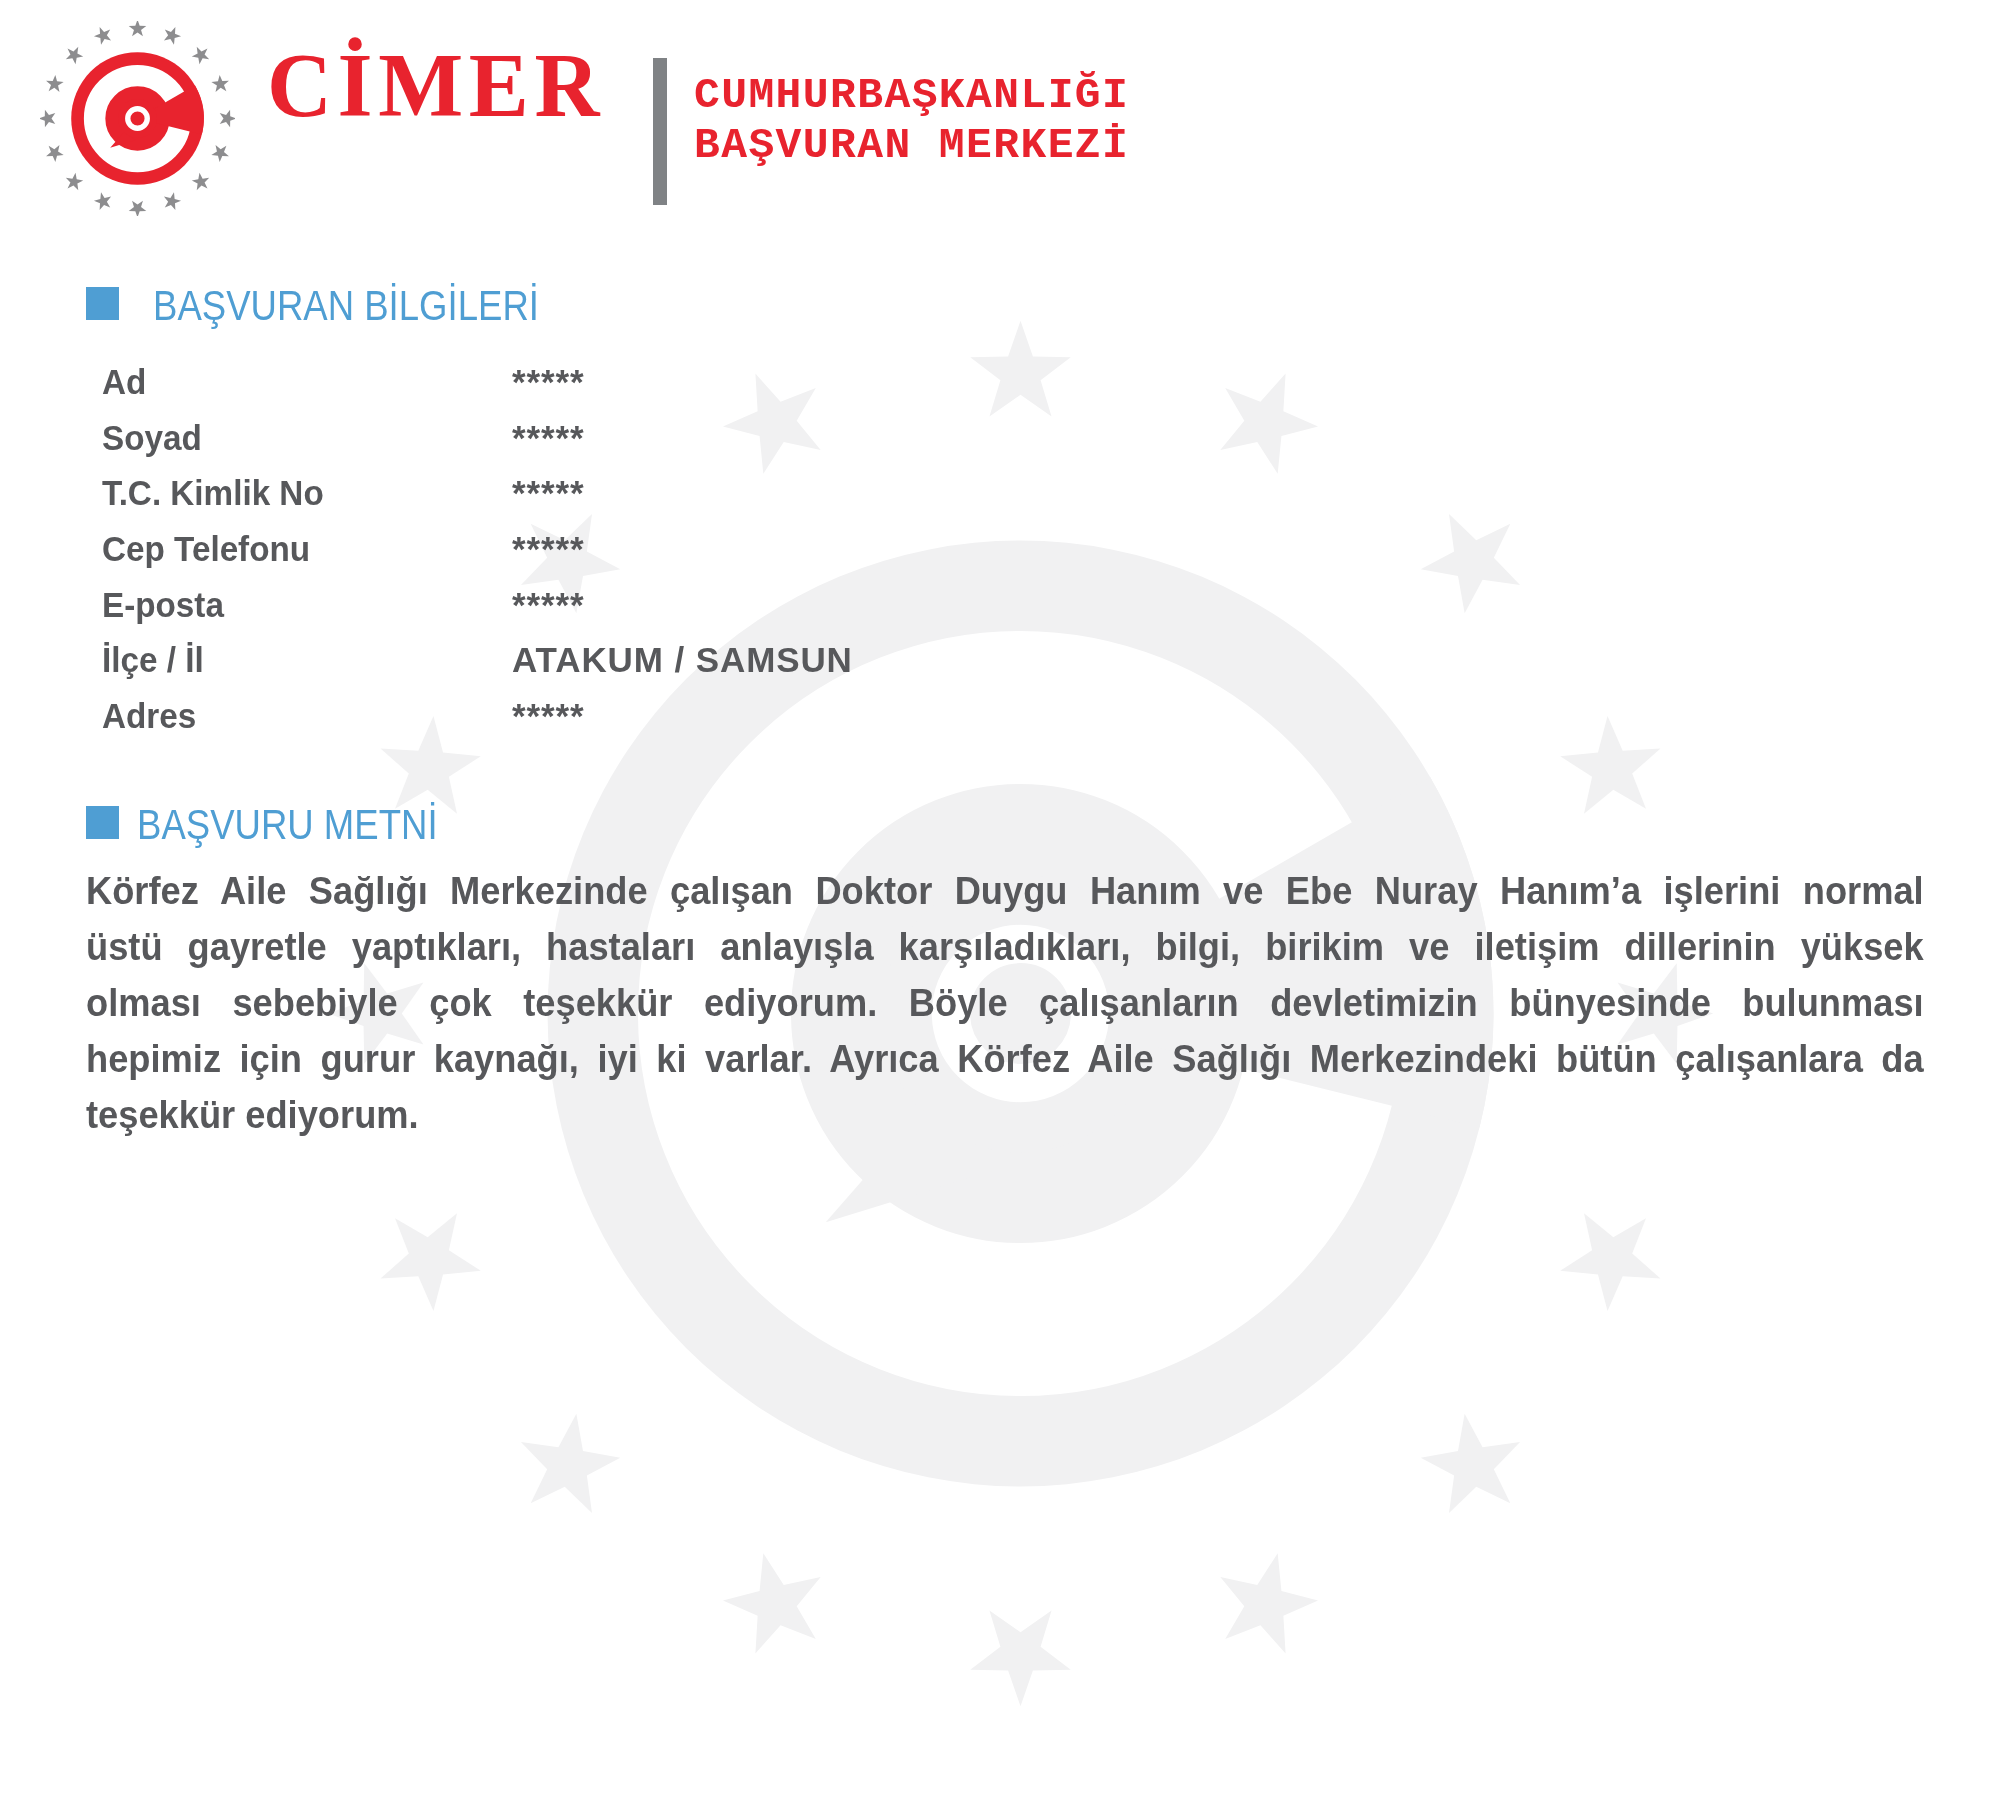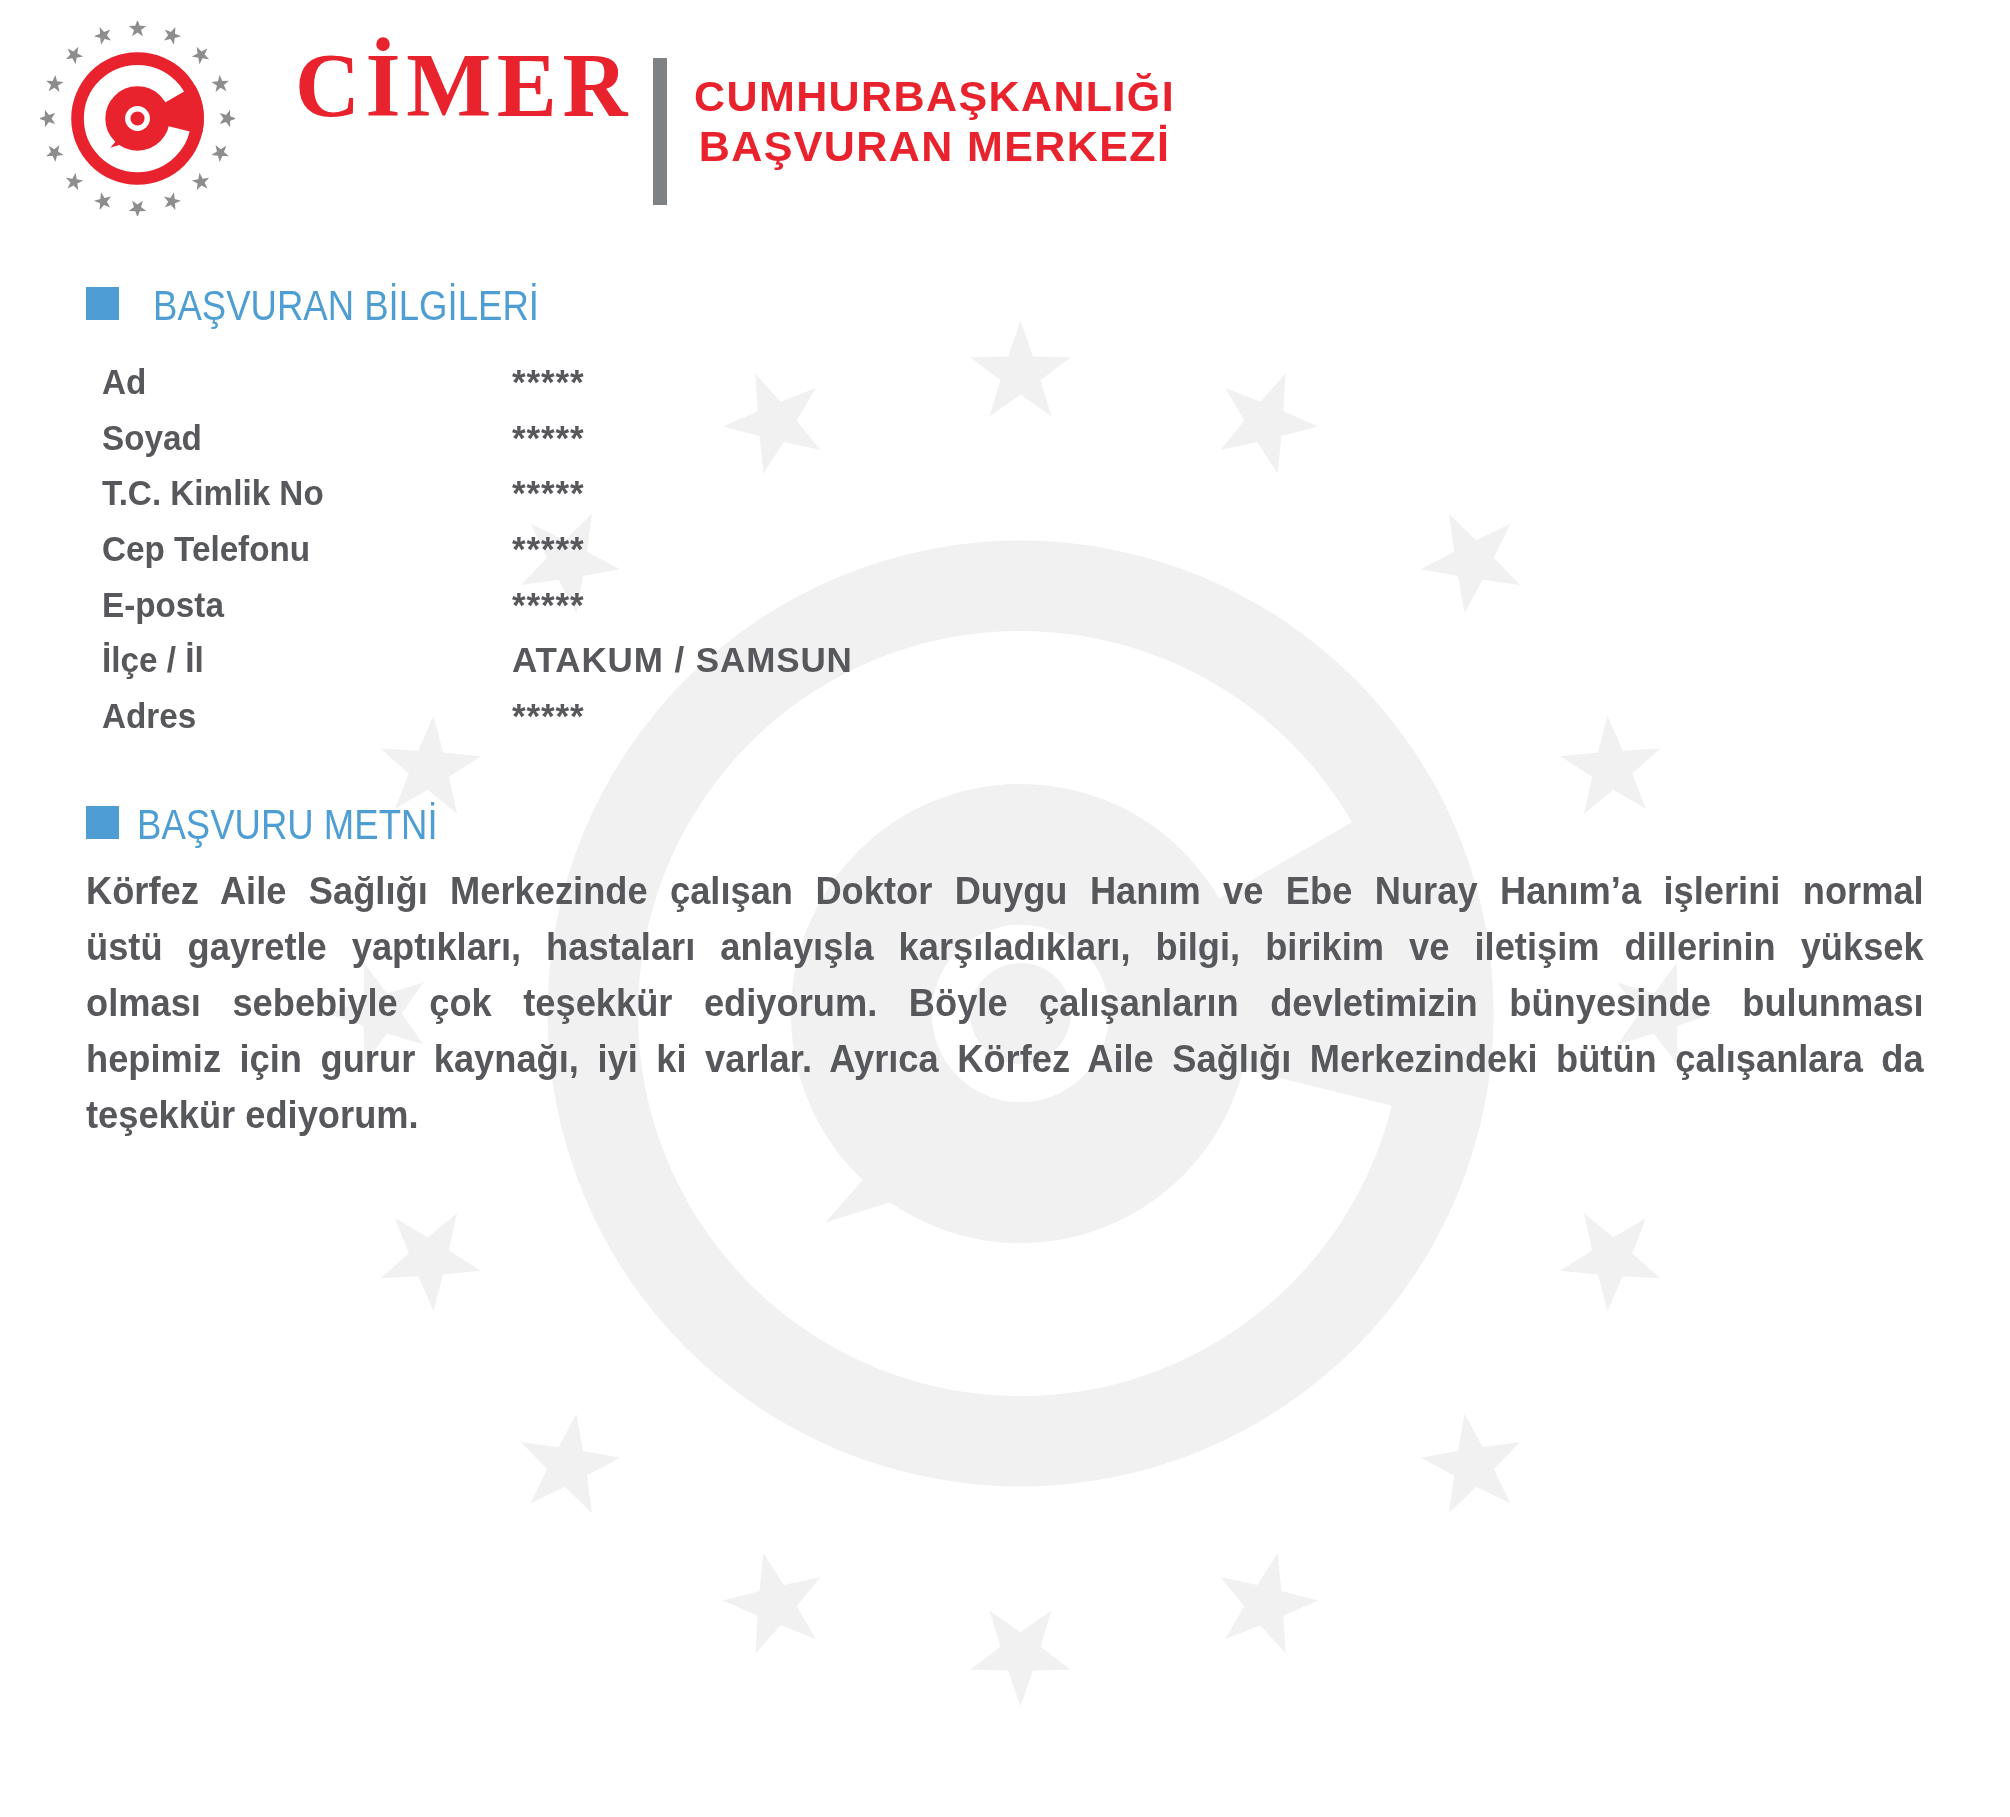--- a/index.html
+++ b/index.html
@@ -15,26 +15,26 @@
   .watermark{
     position:absolute;left:325px;top:318px;width:1391px;height:1391px;
     z-index:0;pointer-events:none;
   }
 
   
   .logo{position:absolute;left:40px;top:21.3px;width:195px;height:195px;z-index:2;}
   .brand-word{
     position:absolute;left:267px;top:41px;z-index:2;
     font-family:"Liberation Serif",serif;font-weight:bold;
-    font-size:90px;line-height:1;color:#e8232e;letter-spacing:5.6px;margin-left:28px;
+    font-size:90px;line-height:1;color:#e8232e;letter-spacing:5.6px;
   }
   .divider{position:absolute;left:653px;top:58px;width:14px;height:147px;background:#7f8285;z-index:2;}
   .org{
     position:absolute;left:694px;top:71px;z-index:2;
-    font-family:Liberation Sans, sans-serif;font-weight:bold;
+    font-family:Liberation Mono, monospace;font-weight:bold;
     font-size:43px;line-height:50px;color:#e8232e;letter-spacing:1.4px;
     white-space:nowrap;
     text-align:center;
   }
 
   
   .section-header{position:absolute;z-index:2;height:43px;}
   .section-header .sq{
     position:absolute;left:0;top:2.8px;width:33px;height:33px;background:#4f9ed3;
   }

